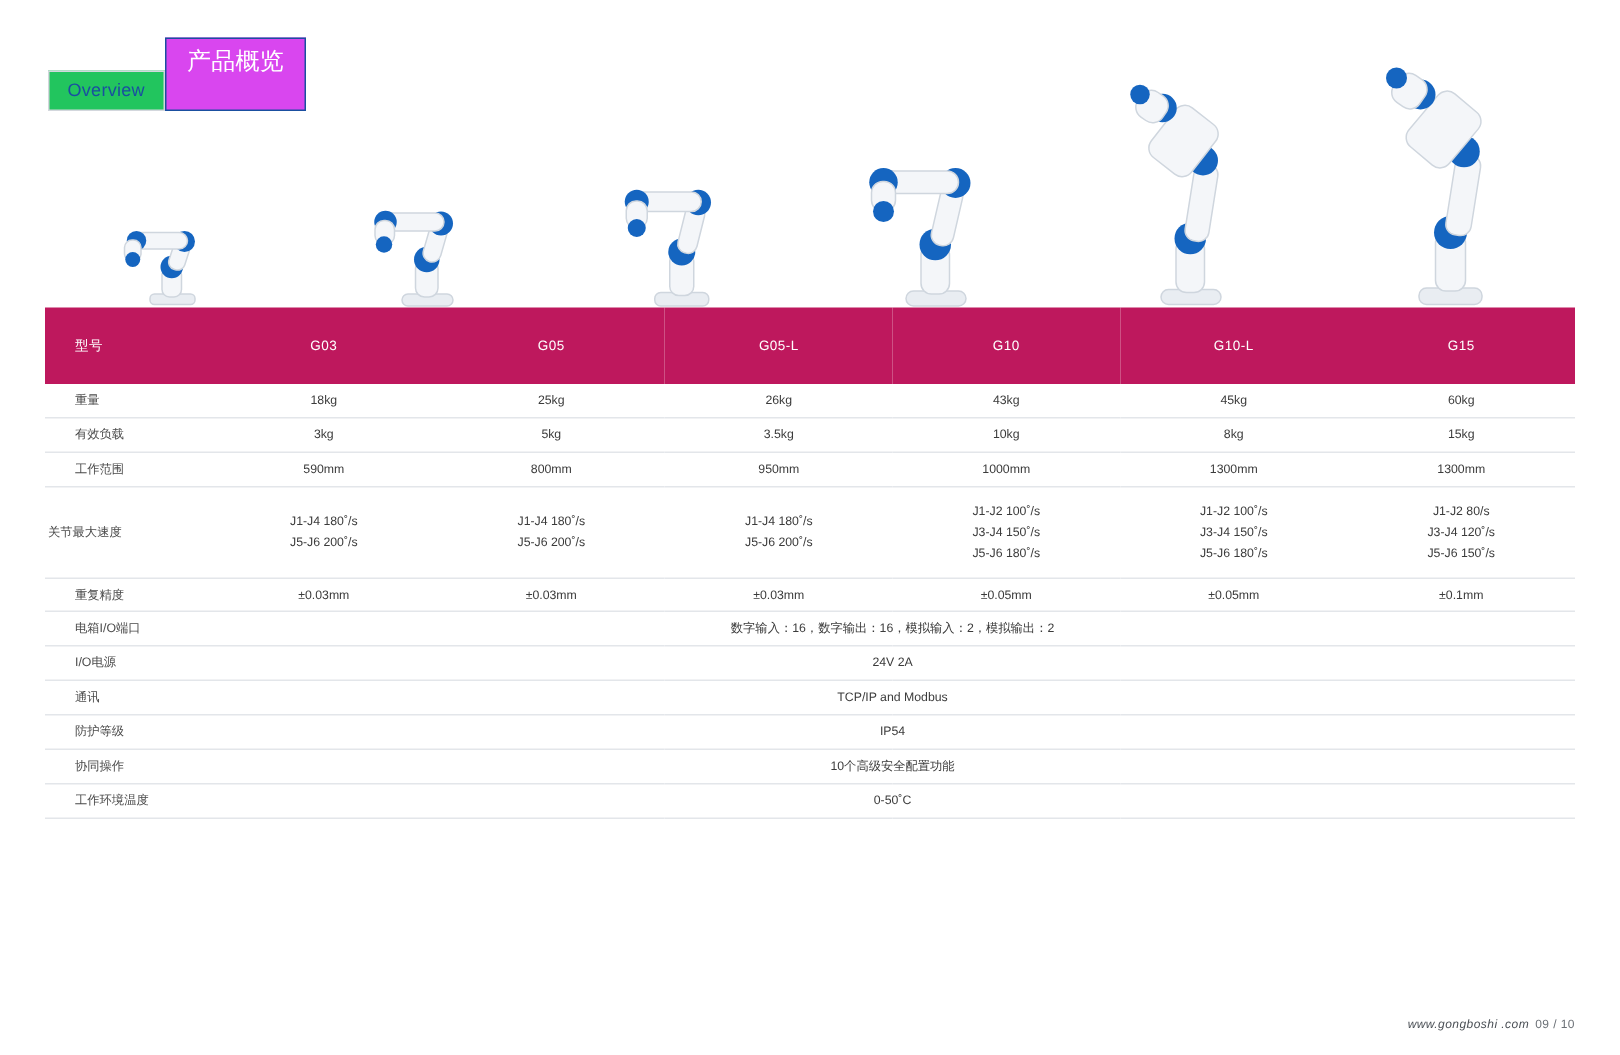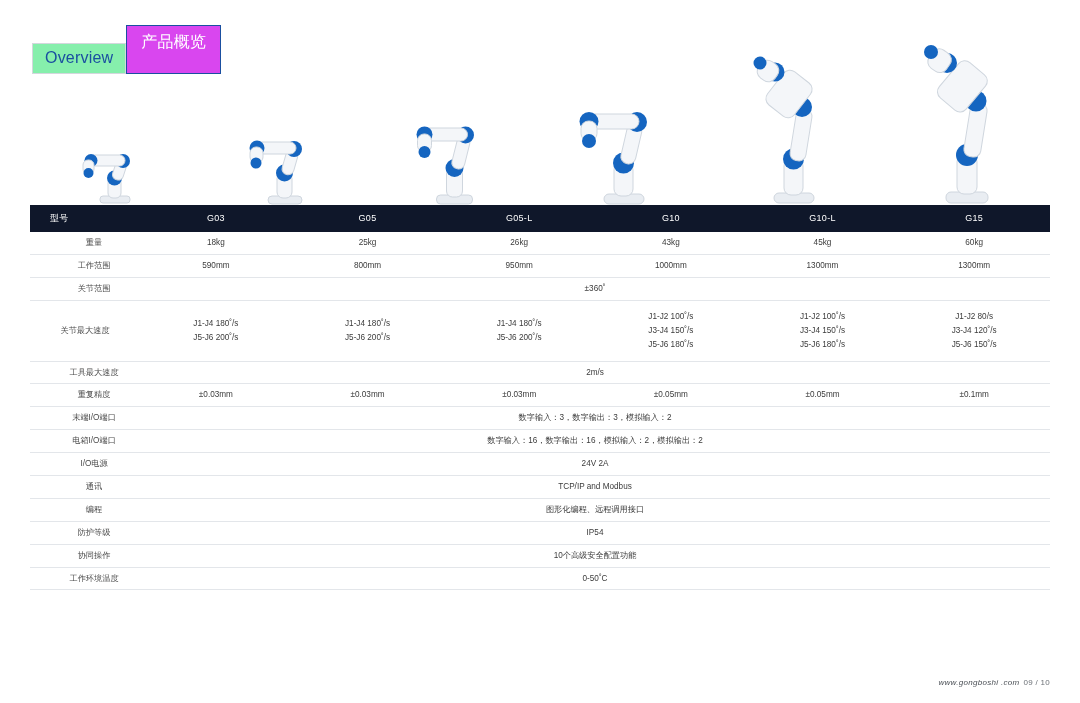--- a/index.html
+++ b/index.html
@@ -20,23 +20,23 @@
   .tabbar {
     position: absolute;
     top: 25px;
     left: 32px;
     display: flex;
     align-items: flex-end;
     z-index: 5;
   }
   .tab {
     border: 1px solid #d3d7dd;
-    background: #86efac;
+    background: #22c55e;
     color: #1a4fa0;
-    font-size: 16px;
+    font-size: 12px;
     padding: 6px 12px 7px 12px;
     line-height: 1;
     letter-spacing: .2px;
   }
   .tab.active {
     background: #d946ef;
     color: #ffffff;
     border-color: #1a4fa0;
     padding: 8px 14px 23px 14px;
     font-size: 16px;
@@ -79,33 +79,33 @@
   th, td {
     border-bottom: 1px solid #e3e6ea;
     font-size: 8.2px;
     color: #3b3b3b;
     text-align: center;
     padding: 5px 2px;
     line-height: 1.45;
     font-weight: normal;
   }
   thead th {
-    background: #0f172a;
+    background: #be185d;
     color: #ffffff;
     font-size: 9px;
-    padding: 7px 2px;
+    padding: 19px 2px;
     border-bottom: none;
     letter-spacing: .3px;
   }
   thead th.rowlabel {
     text-align: left;
     padding-left: 20px;
   }
   td.rowlabel {
-    text-align: center;
+    text-align: left;
     padding-left: 20px;
     color: #4a4a4a;
     margin-left: 32px;
   }
   col.c0 { width: 110px; }
   col.cx { width: 151.6px; }
 
   tr.tall td { padding: 9px 2px; }
   .multi { line-height: 1.7; }
 
@@ -255,32 +255,37 @@
         <tr>
           <td class="rowlabel">重量</td>
           <td>18kg</td>
           <td>25kg</td>
           <td>26kg</td>
           <td>43kg</td>
           <td>45kg</td>
           <td>60kg</td>
         </tr>
         <tr>
+          <td class="rowlabel">有效负载</td>
+          <td>3kg</td>
+          <td>5kg</td>
+          <td>3.5kg</td>
+          <td>10kg</td>
+          <td>8kg</td>
+          <td>15kg</td>
+        </tr>
+        <tr>
           <td class="rowlabel">工作范围</td>
           <td>590mm</td>
           <td>800mm</td>
           <td>950mm</td>
           <td>1000mm</td>
           <td>1300mm</td>
           <td>1300mm</td>
         </tr>
-        <tr>
-          <td class="rowlabel">关节范围</td>
-          <td colspan="6">±360˚</td>
-        </tr>
         <tr class="tall">
           <td class="rowlabel">关节最大速度</td>
           <td class="multi">
             <div>J1-J4 180˚/s</div>
             <div>J5-J6 200˚/s</div>
           </td>
           <td class="multi">
             <div>J1-J4 180˚/s</div>
             <div>J5-J6 200˚/s</div>
           </td>
@@ -296,53 +301,41 @@
           <td class="multi">
             <div>J1-J2 100˚/s</div>
             <div>J3-J4 150˚/s</div>
             <div>J5-J6 180˚/s</div>
           </td>
           <td class="multi">
             <div>J1-J2 80/s</div>
             <div>J3-J4 120˚/s</div>
             <div>J5-J6 150˚/s</div>
           </td>
-        </tr>
-        <tr>
-          <td class="rowlabel">工具最大速度</td>
-          <td colspan="6">2m/s</td>
         </tr>
         <tr>
           <td class="rowlabel">重复精度</td>
           <td>±0.03mm</td>
           <td>±0.03mm</td>
           <td>±0.03mm</td>
           <td>±0.05mm</td>
           <td>±0.05mm</td>
           <td>±0.1mm</td>
         </tr>
         <tr>
-          <td class="rowlabel">末端I/O端口</td>
-          <td colspan="6">数字输入：3，数字输出：3，模拟输入：2</td>
-        </tr>
-        <tr>
           <td class="rowlabel">电箱I/O端口</td>
           <td colspan="6">数字输入：16，数字输出：16，模拟输入：2，模拟输出：2</td>
         </tr>
         <tr>
           <td class="rowlabel">I/O电源</td>
           <td colspan="6">24V 2A</td>
         </tr>
         <tr>
           <td class="rowlabel">通讯</td>
           <td colspan="6">TCP/IP and Modbus</td>
-        </tr>
-        <tr>
-          <td class="rowlabel">编程</td>
-          <td colspan="6">图形化编程、远程调用接口</td>
         </tr>
         <tr>
           <td class="rowlabel">防护等级</td>
           <td colspan="6">IP54</td>
         </tr>
         <tr>
           <td class="rowlabel">协同操作</td>
           <td colspan="6">10个高级安全配置功能</td>
         </tr>
         <tr>

